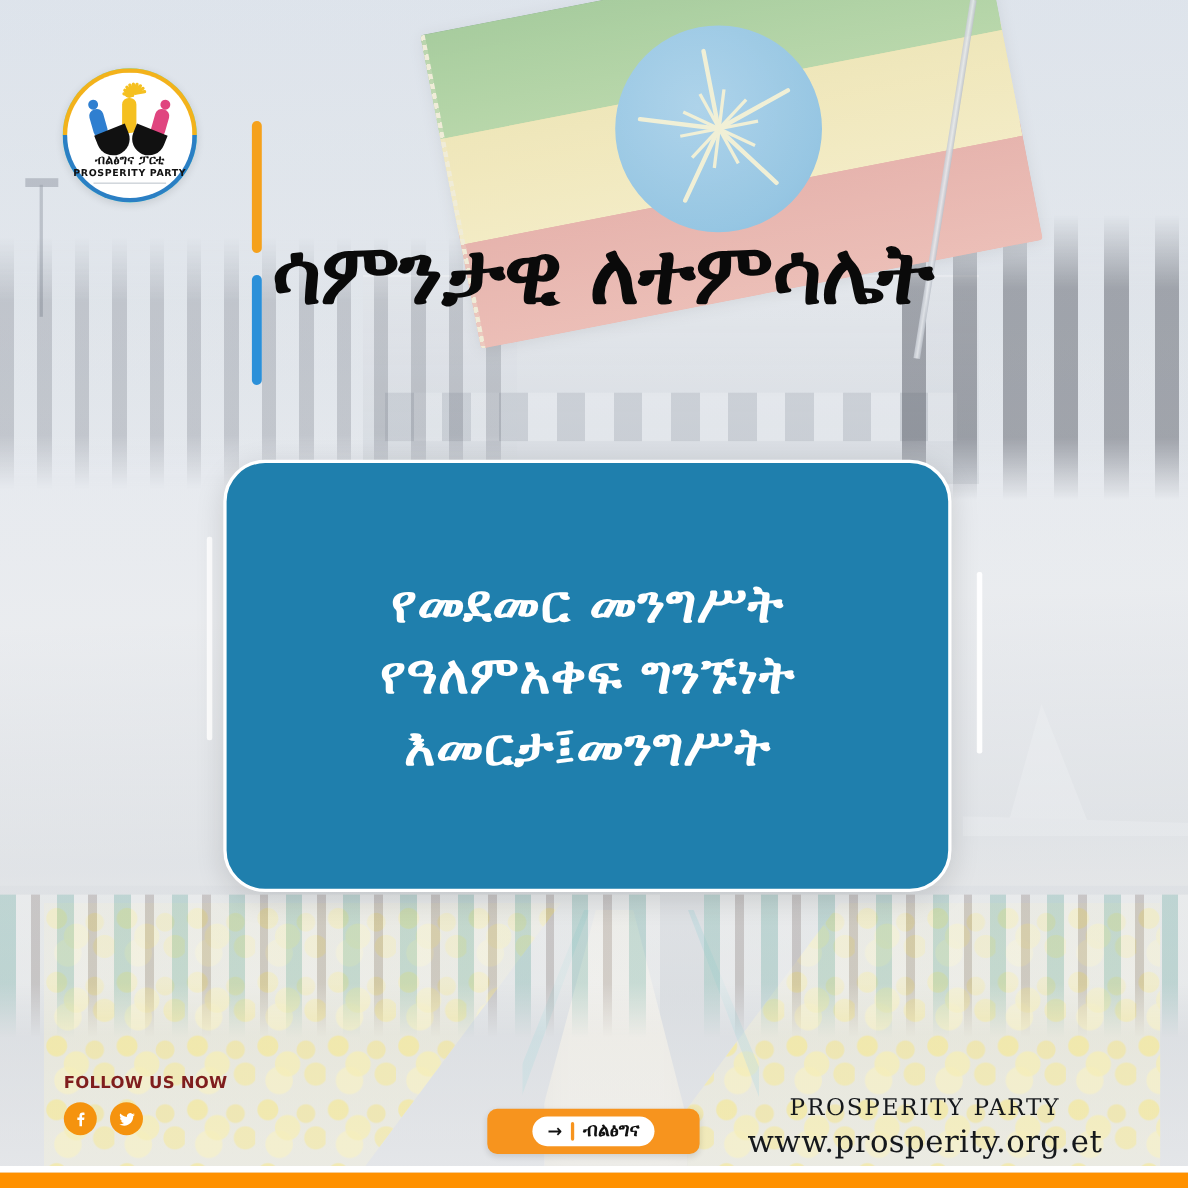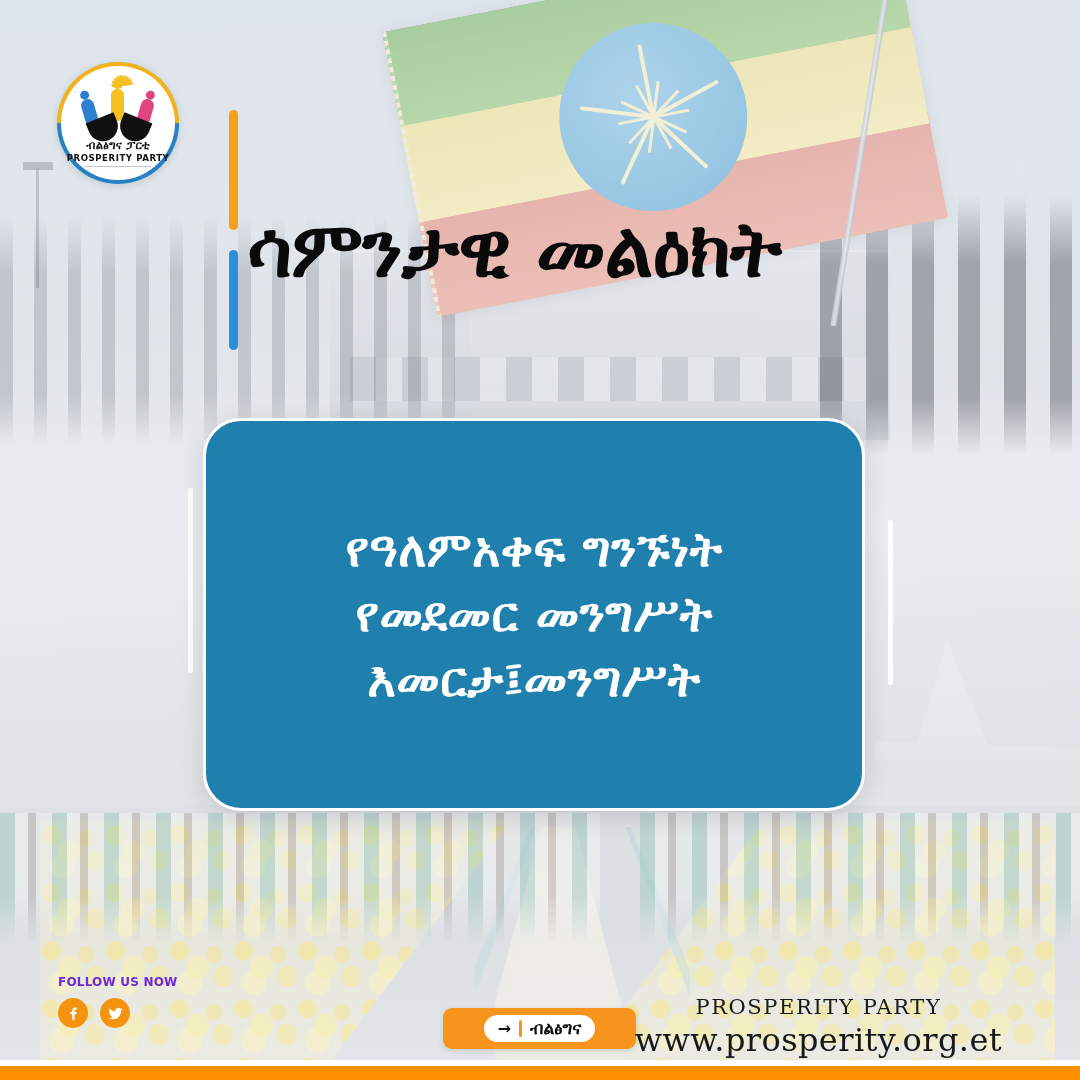--- a/index.html
+++ b/index.html
@@ -178,39 +178,39 @@
     box-shadow:0 6px 26px rgba(0,0,0,.13);
   }
   .card-text{
     color:#fff;font-size:48px;line-height:1.36;text-align:center;font-weight:600;
     padding:0 34px;letter-spacing:.5px;
   }
   .card-text div{white-space:nowrap;}
 
   
   .follow{position:absolute;left:58px;top:975px;}
-  .follow-label{font-size:12px;font-weight:bold;color:#6d28d9;letter-spacing:.2px;}
+  .follow-label{font-size:15px;font-weight:bold;color:#7f1d1d;letter-spacing:.2px;}
   .social{display:flex;gap:12px;margin-top:9px;}
   .soc{width:30px;height:30px;border-radius:50%;background:#f5930e;
     display:flex;align-items:center;justify-content:center;}
   .soc svg{width:17px;height:17px;fill:#fff;}
 
   .cta{position:absolute;left:443px;top:1008px;width:193px;height:41px;
     background:#f7941e;border-radius:9px;display:flex;align-items:center;justify-content:center;
     box-shadow:0 2px 6px rgba(0,0,0,.12);}
   .cta-pill{background:#fff;border-radius:20px;height:27px;padding:0 14px;
     display:flex;align-items:center;gap:8px;}
   .cta-arrow{font-size:16px;color:#111;font-weight:bold;line-height:1;}
   .cta-sep{width:3px;height:17px;background:#f7941e;border-radius:2px;}
   .cta-label{font-size:17px;font-weight:bold;color:#111;line-height:1;}
 
   .brand{position:absolute;right:78px;top:995px;text-align:center;color:#15181c;}
   .brand-name{font-family:"DejaVu Serif","Liberation Serif",serif;font-size:21px;
     letter-spacing:1.6px;}
-  .brand-url{font-family:"DejaVu Serif","Liberation Serif",serif;font-size:32px;
+  .brand-url{font-family:"DejaVu Serif","Liberation Serif",serif;font-size:28px;
     letter-spacing:.4px;margin-top:2px;}
 
   .white-gap{position:absolute;left:0;top:1060px;width:1080px;height:6px;background:#fff;}
   .bottom-bar{position:absolute;left:0;top:1066px;width:1080px;height:14px;background:#ff9100;}
 </style>
 </head>
 <body>
 
 <div class="poster">
 
@@ -289,29 +289,29 @@
         </div>
       </div>
       <div class="logo-am">ብልፅግና ፓርቲ</div>
       <div class="logo-en">PROSPERITY PARTY</div>
       <div class="logo-rule"></div>
     </div>
   </div>
 
   <div class="accent orange"></div>
   <div class="accent blue"></div>
-  <div class="title">ሳምንታዊ መልዕክት</div>
+  <div class="title">ሳምንታዊ ለተምሳሌት</div>
 
   <div class="tick l"></div>
   <div class="tick r"></div>
 
   <div class="card">
     <div class="card-text">
+      <div>የመደመር መንግሥት</div>
       <div>የዓለምአቀፍ ግንኙነት</div>
-      <div>የመደመር መንግሥት</div>
       <div>እመርታ፤መንግሥት</div>
     </div>
   </div>
 
   <div class="follow">
     <div class="follow-label">FOLLOW US NOW</div>
     <div class="social">
       <div class="soc">
         <svg viewBox="0 0 24 24">
             <path d="M13.5 21v-8h2.7l.4-3.1h-3.1V7.9c0-.9.25-1.5 1.55-1.5H16.7V3.6c-.3 0-1.3-.12-2.45-.12-2.4 0-4.05 1.47-4.05 4.17V9.9H7.5V13h2.7v8h3.3z"></path>

